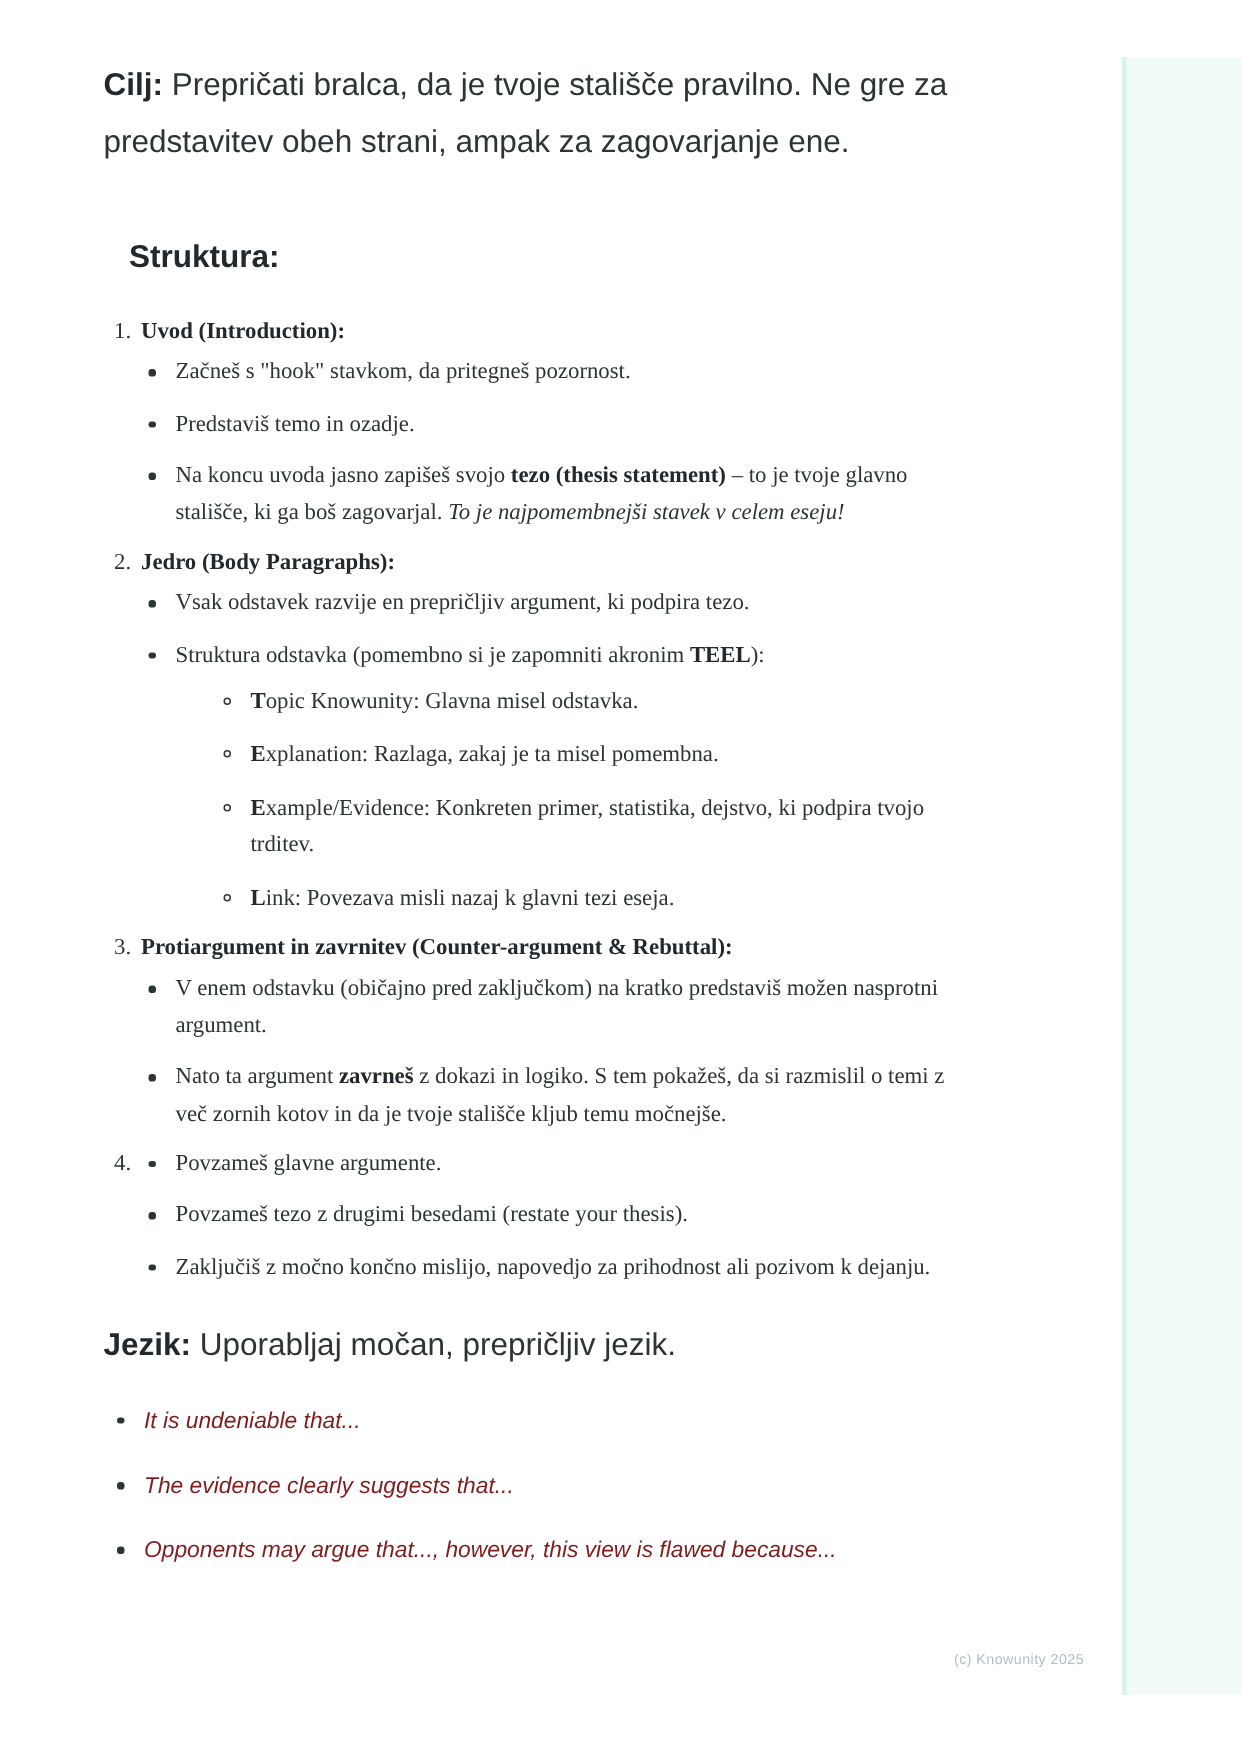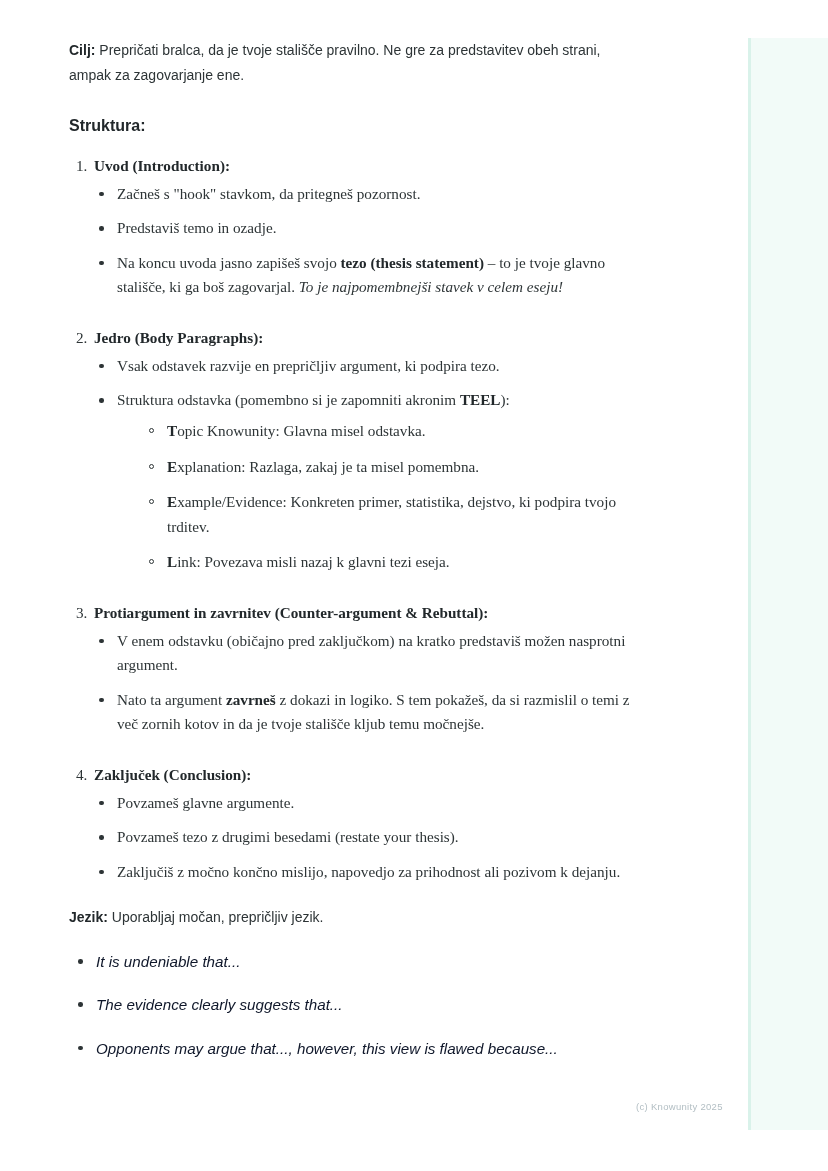--- a/index.html
+++ b/index.html
@@ -48,48 +48,48 @@
 
   #content {
     position: absolute;
     left: 69px;
     top: 38px;
     width: 572px;
   }
 
   p.para {
     margin: 0 0 0 0;
-    font-size: 14px;
+    font-size: 21px;
     line-height: 1.82;
     color: #2d3436;
   }
 
   .spacer-22 { height: 22px; }
   .spacer-20 { height: 20px; }
 
   h2.heading {
-    margin: 0;
-    font-size: 16px;
+    margin: 17px;
+    font-size: 21px;
     line-height: 1.82;
     font-weight: bold;
     color: #22282b;
   }
 
   ol.numbered {
     margin: 0;
     padding: 0;
     list-style: none;
     counter-reset: sect;
     font-family: Liberation Serif, serif;
   }
   ol.numbered > li.section {
     position: relative;
     counter-increment: sect;
     padding-left: 25px;
-    margin-top: 26px;
+    margin-top: 8px;
   }
   ol.numbered > li.section:first-child { margin-top: 14px; }
   ol.numbered > li.section::before {
     content: counter(sect) ".";
     position: absolute;
     left: 7px;
     top: 0;
     font-size: 15.2px;
     line-height: 1.55;
     color: #2d3436;
@@ -159,21 +159,21 @@
     padding: 0;
     list-style: none;
   }
   ul.phrases > li {
     position: relative;
     padding-left: 27px;
     margin-top: 19px;
     font-size: 15.2px;
     line-height: 1.6;
     font-style: italic;
-    color: #0f172a;
+    color: #7f1d1d;
   }
   ul.phrases > li:first-child { margin-top: 0; }
   ul.phrases > li::before {
     content: "";
     position: absolute;
     left: 9px;
     top: 9px;
     width: 4.5px;
     height: 4.5px;
     border-radius: 50%;
@@ -234,21 +234,20 @@
           </ul>
         </li>
         <li class="section">
           <span class="section-title">Protiargument in zavrnitev (Counter-argument &amp; Rebuttal):</span>
           <ul class="bullets">
             <li><span>V enem odstavku (običajno pred zaključkom) na kratko predstaviš možen nasprotni argument.</span></li>
             <li><span>Nato ta argument </span><b>zavrneš</b><span> z dokazi in logiko. S tem pokažeš, da si razmislil o temi z več zornih kotov in da je tvoje stališče kljub temu močnejše.</span></li>
           </ul>
         </li>
         <li class="section">
-          <span class="section-title">Zaključek (Conclusion):</span>
           <ul class="bullets">
             <li><span>Povzameš glavne argumente.</span></li>
             <li><span>Povzameš tezo z drugimi besedami (restate your thesis).</span></li>
             <li><span>Zaključiš z močno končno mislijo, napovedjo za prihodnost ali pozivom k dejanju.</span></li>
           </ul>
         </li>
       </ol>
 
     <div class="spacer-20"></div>
 

